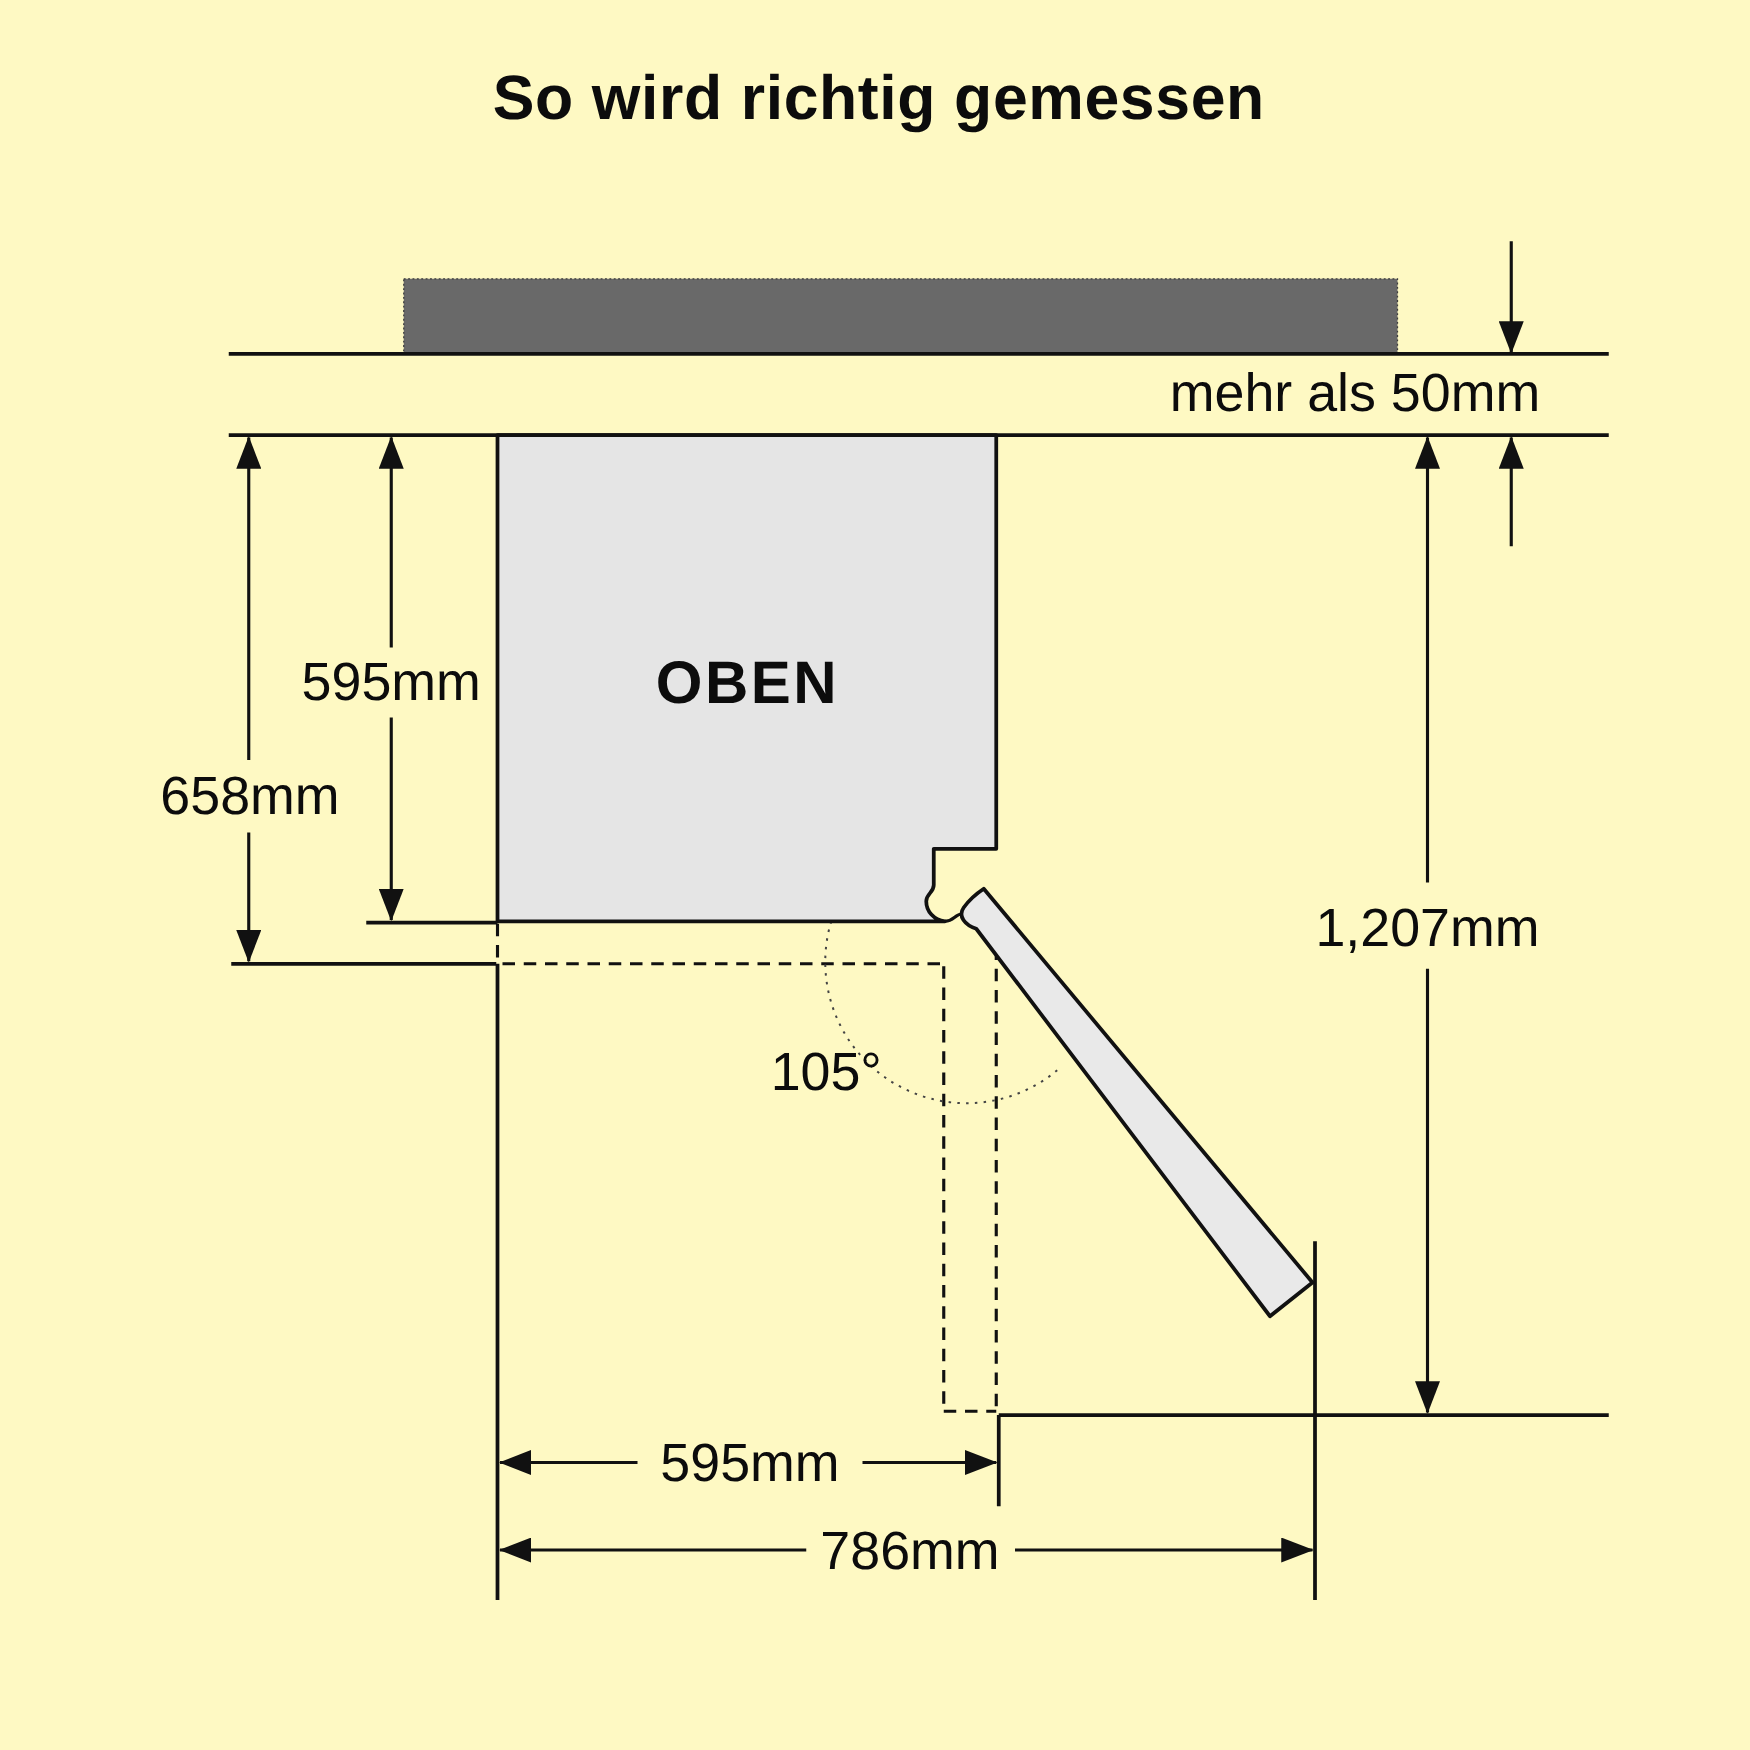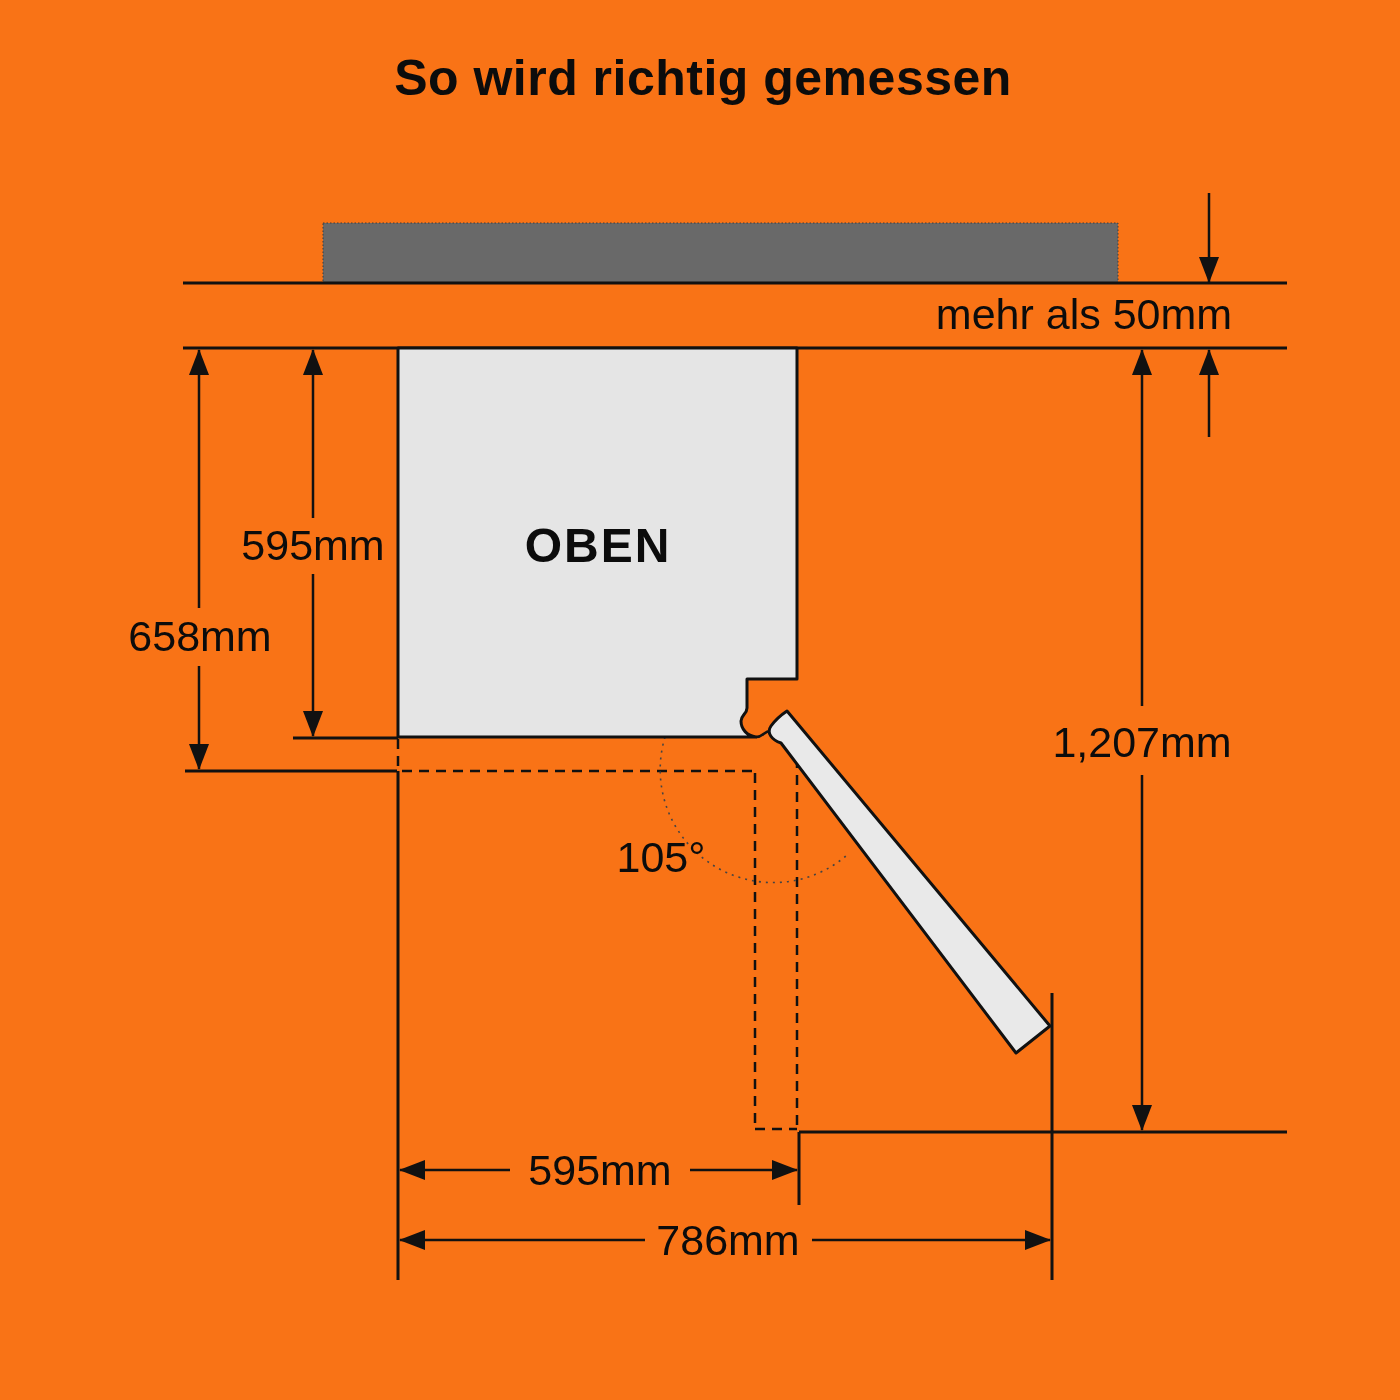--- a/index.html
+++ b/index.html
@@ -5,21 +5,21 @@
   html, body {
     margin: 0;
     padding: 0;
     background: #ffffff;
     font-family: "Liberation Sans", sans-serif;
   }
   .canvas {
     position: relative;
     width: 1400px;
     height: 1400px;
-    background: #f97316;
+    background: #fef9c3;
     overflow: hidden;
   }
   svg { display: block; }
   text {
     fill: #0c0c0c;
     font-family: "Liberation Sans", "DejaVu Sans", sans-serif;
   }
   .dim-label { font-size: 43px; }
   .title-label { font-size: 50px; font-weight: bold; letter-spacing: 0.5px; }
   .oben-label { font-size: 48px; font-weight: bold; letter-spacing: 2px; }

